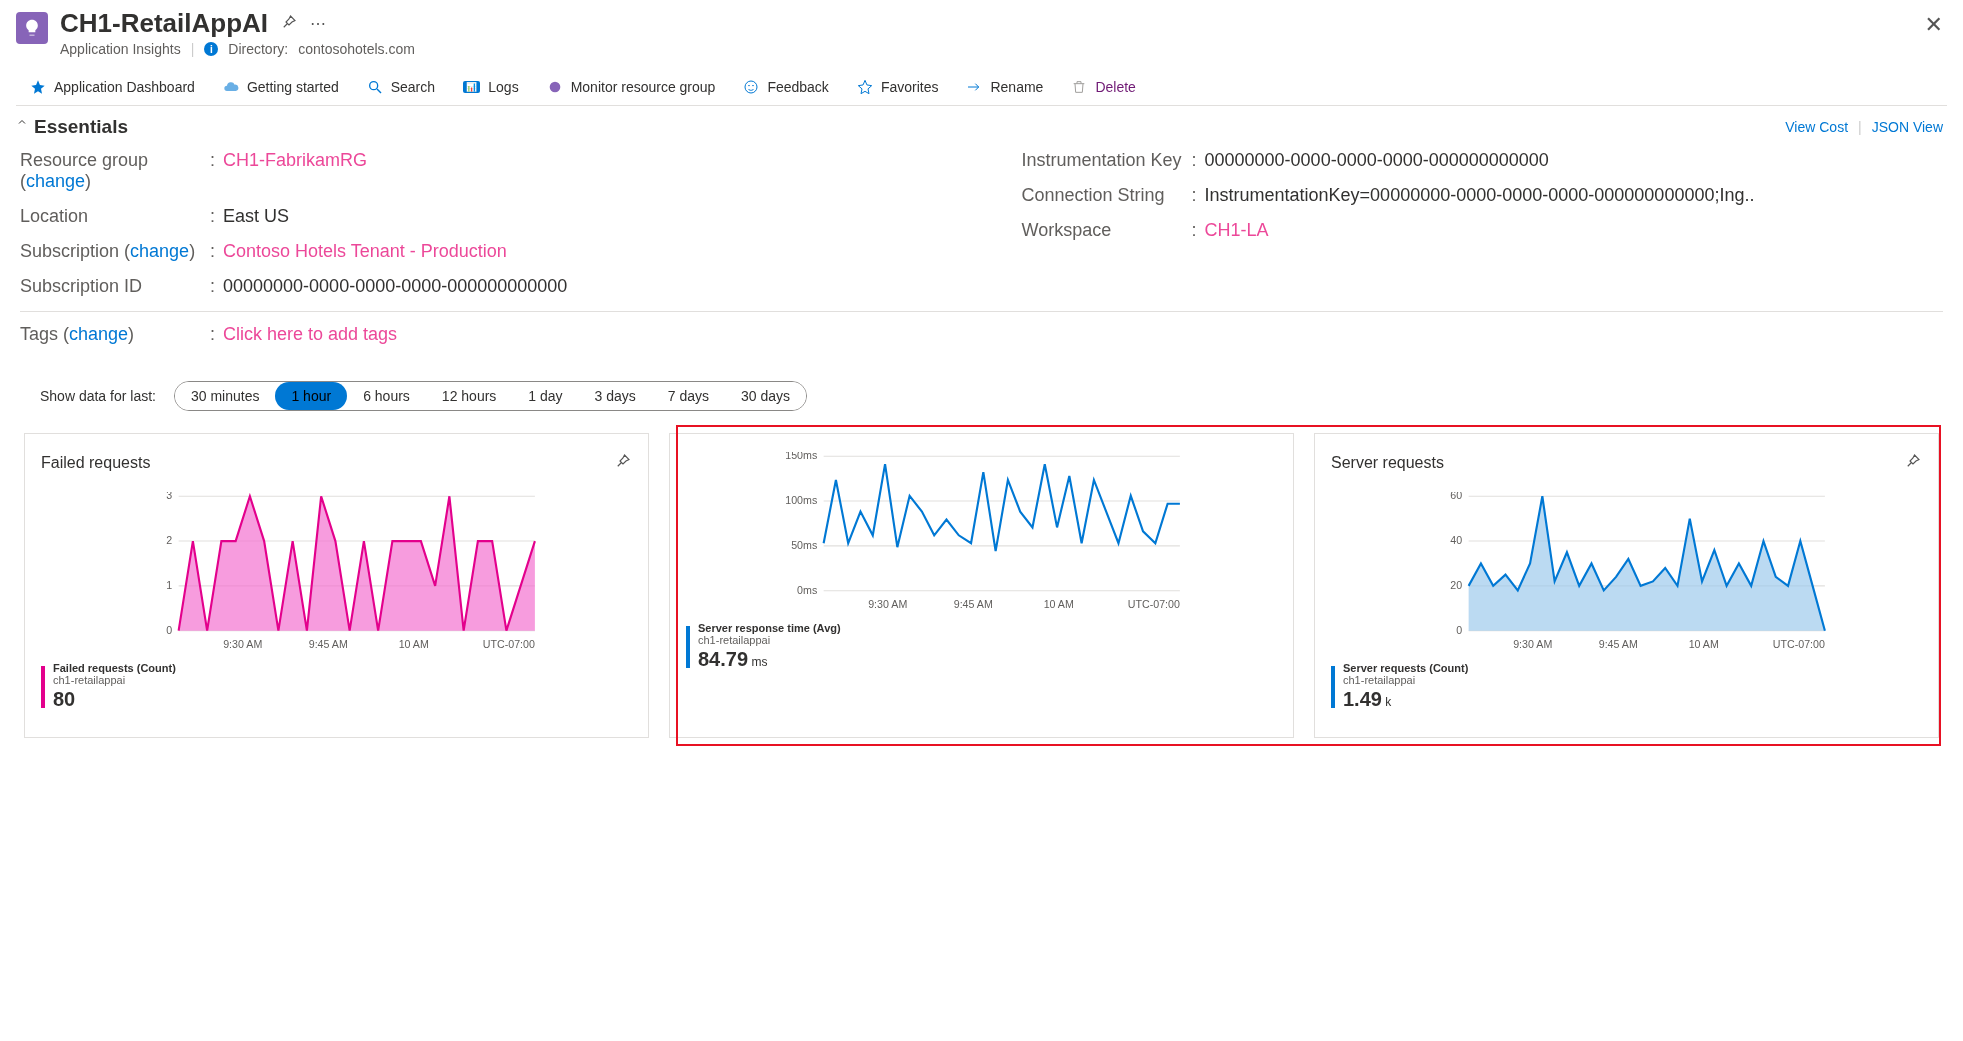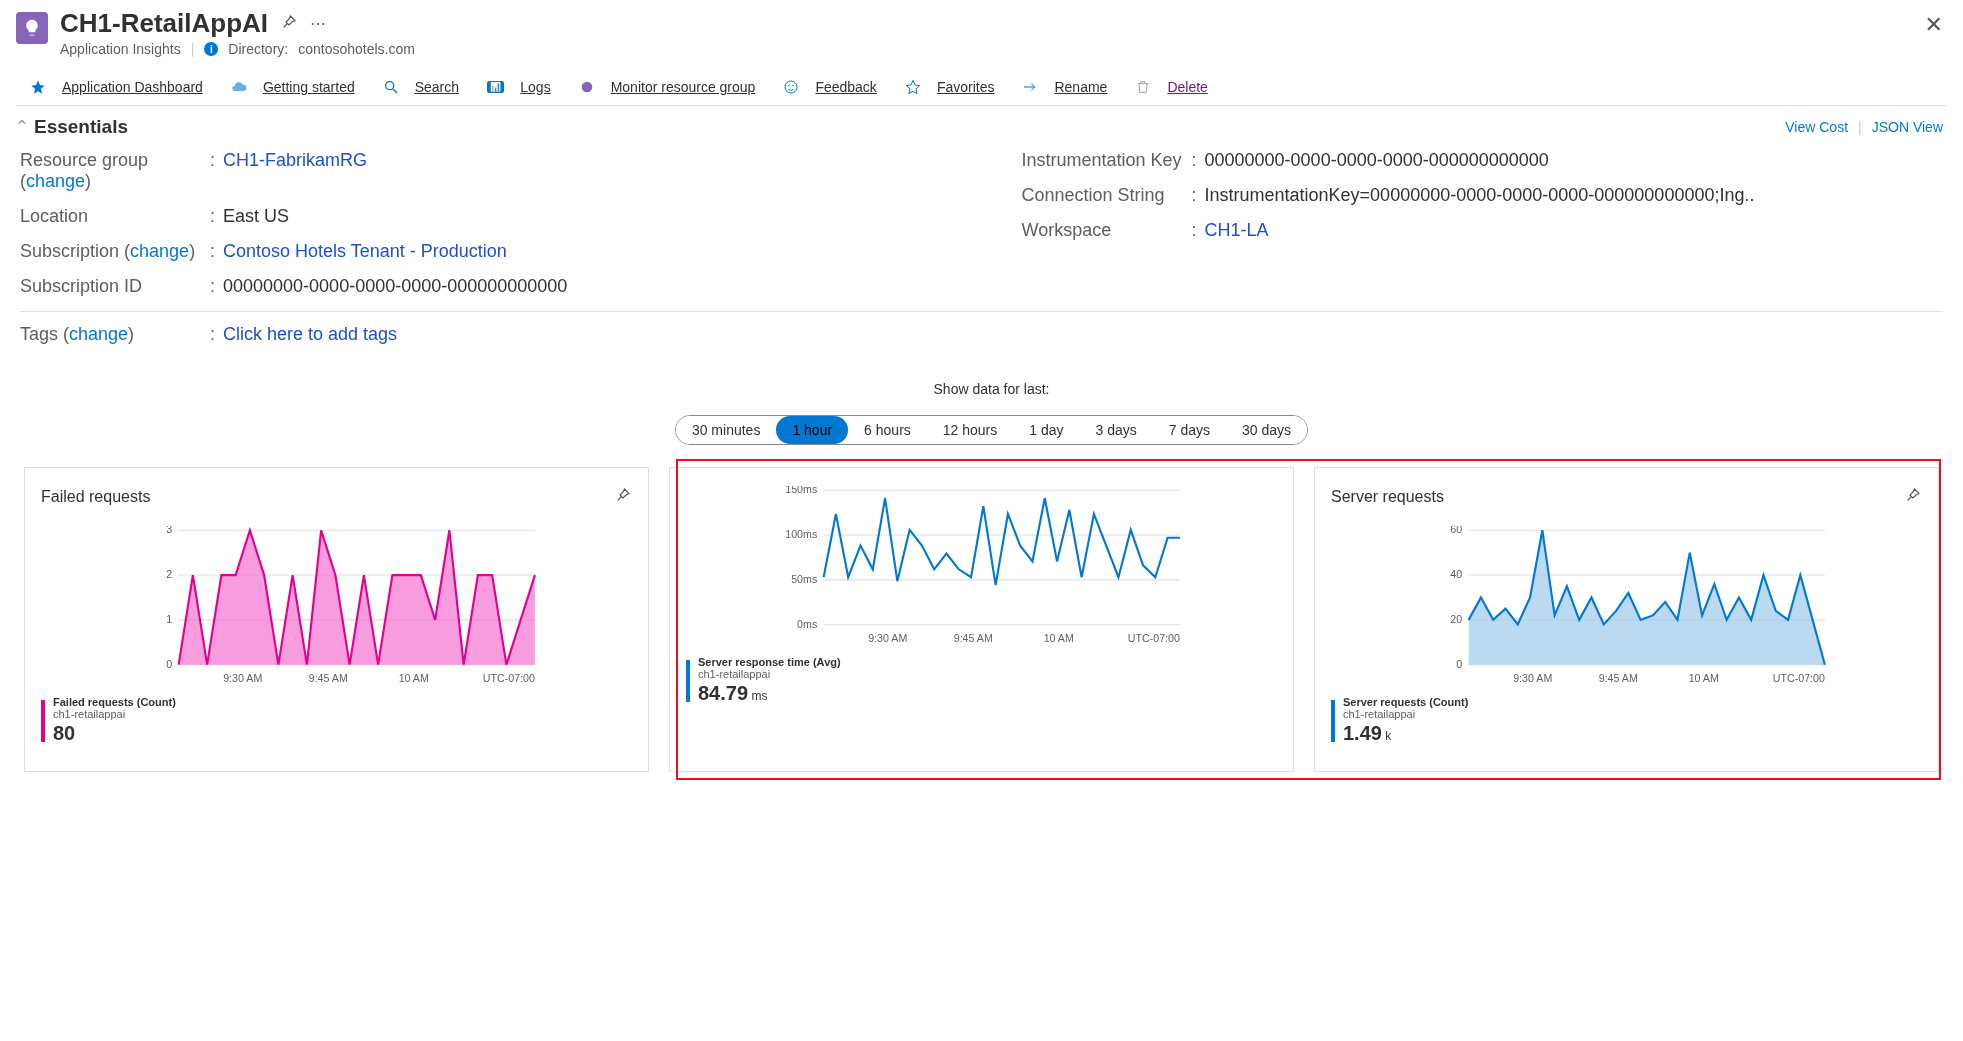--- a/index.html
+++ b/index.html
@@ -11,21 +11,21 @@
     .header-text { flex: 1; }
     .title-row { display: flex; align-items: center; gap: 12px; }
     .title { font-size: 26px; font-weight: 600; }
     .pin-title, .more-title { cursor: pointer; color: #555; }
     .subtitle-row { display: flex; align-items: center; gap: 10px; color: #605e5c; font-size: 14px; margin-top: 2px; }
     .subtitle-divider { color: #ccc; }
     .info-icon { width: 14px; height: 14px; background: #0078d4; color: #fff; border-radius: 50%; font-size: 10px; display: inline-flex; align-items: center; justify-content: center; font-weight: bold; }
     .close-btn { font-size: 22px; cursor: pointer; color: #555; padding: 4px; }
 
     .toolbar { display: flex; align-items: center; gap: 28px; padding: 14px 0 10px 14px; border-bottom: 1px solid #e1dfdd; margin-top: 8px; }
-    .toolbar-item { display: flex; align-items: center; gap: 16px; font-size: 14px; cursor: pointer; color: #323130; text-decoration: underline; }
+    .toolbar-item { display: flex; align-items: center; gap: 8px; font-size: 14px; cursor: pointer; color: #323130; }
     .toolbar-item.disabled { color: #701a75; }
     .toolbar-item svg, .toolbar-item .ti-icon { width: 16px; height: 16px; }
     .star-filled { fill: #0078d4; }
     .cloud-icon { fill: #69afe5; }
     .search-ico { stroke: #0078d4; fill: none; stroke-width: 2; }
     .log-badge { background: #0078d4; color: #fff; font-size: 9px; padding: 1px 3px; border-radius: 2px; font-weight: bold; }
     .bulb-purple { fill: #8764b8; }
     .face-icon, .star-outline, .arrow-icon { stroke: #0078d4; fill: none; stroke-width: 1.5; }
     .trash-icon { stroke: #a19f9d; fill: none; stroke-width: 1.5; }
 
@@ -34,24 +34,24 @@
     .chev-up { width: 12px; height: 12px; }
     .view-links { display: flex; gap: 10px; font-size: 14px; align-items: center; }
     .view-links .vdiv { color: #ccc; }
     .link { color: #0078d4; cursor: pointer; }
 
     .essentials-grid { display: grid; grid-template-columns: 1fr 1fr; column-gap: 80px; row-gap: 14px; padding: 2px 4px 16px 4px; font-size: 18px; }
     .ess-row { display: flex; }
     .ess-label { width: 190px; color: #605e5c; }
     .ess-colon { color: #605e5c; margin-right: 8px; }
     .ess-val { color: #323130; }
-    .ess-val.link { color: #1d4ed8; }
+    .ess-val.link { color: #ec4899; }
     .tags-row { grid-column: 1 / -1; border-top: 1px solid #e1dfdd; padding-top: 12px; }
 
-    .time-filter { display: flex; align-items: center; gap: 18px; padding: 20px 4px 22px 24px; flex-direction: column; }
+    .time-filter { display: flex; align-items: center; gap: 18px; padding: 20px 4px 22px 24px; }
     .tf-label { font-size: 14px; color: #323130; }
     .tf-pills { display: flex; border: 1px solid #8a8886; border-radius: 18px; overflow: hidden; }
     .tf-pill { padding: 6px 16px; font-size: 14px; cursor: pointer; border: none; background: #fff; color: #323130; }
     .tf-pill.active { background: #0078d4; color: #000000; border-radius: 16px; }
 
     .charts-row { display: flex; gap: 20px; padding: 0 8px; }
     .chart-card { flex: 1; border: 1px solid #e1dfdd; padding: 18px 16px 26px; position: relative; }
     .chart-title-row { display: flex; justify-content: space-between; align-items: center; margin-bottom: 18px; }
     .chart-title { font-size: 16px; font-weight: 400; }
     .pin-chart { cursor: pointer; color: #555; }

